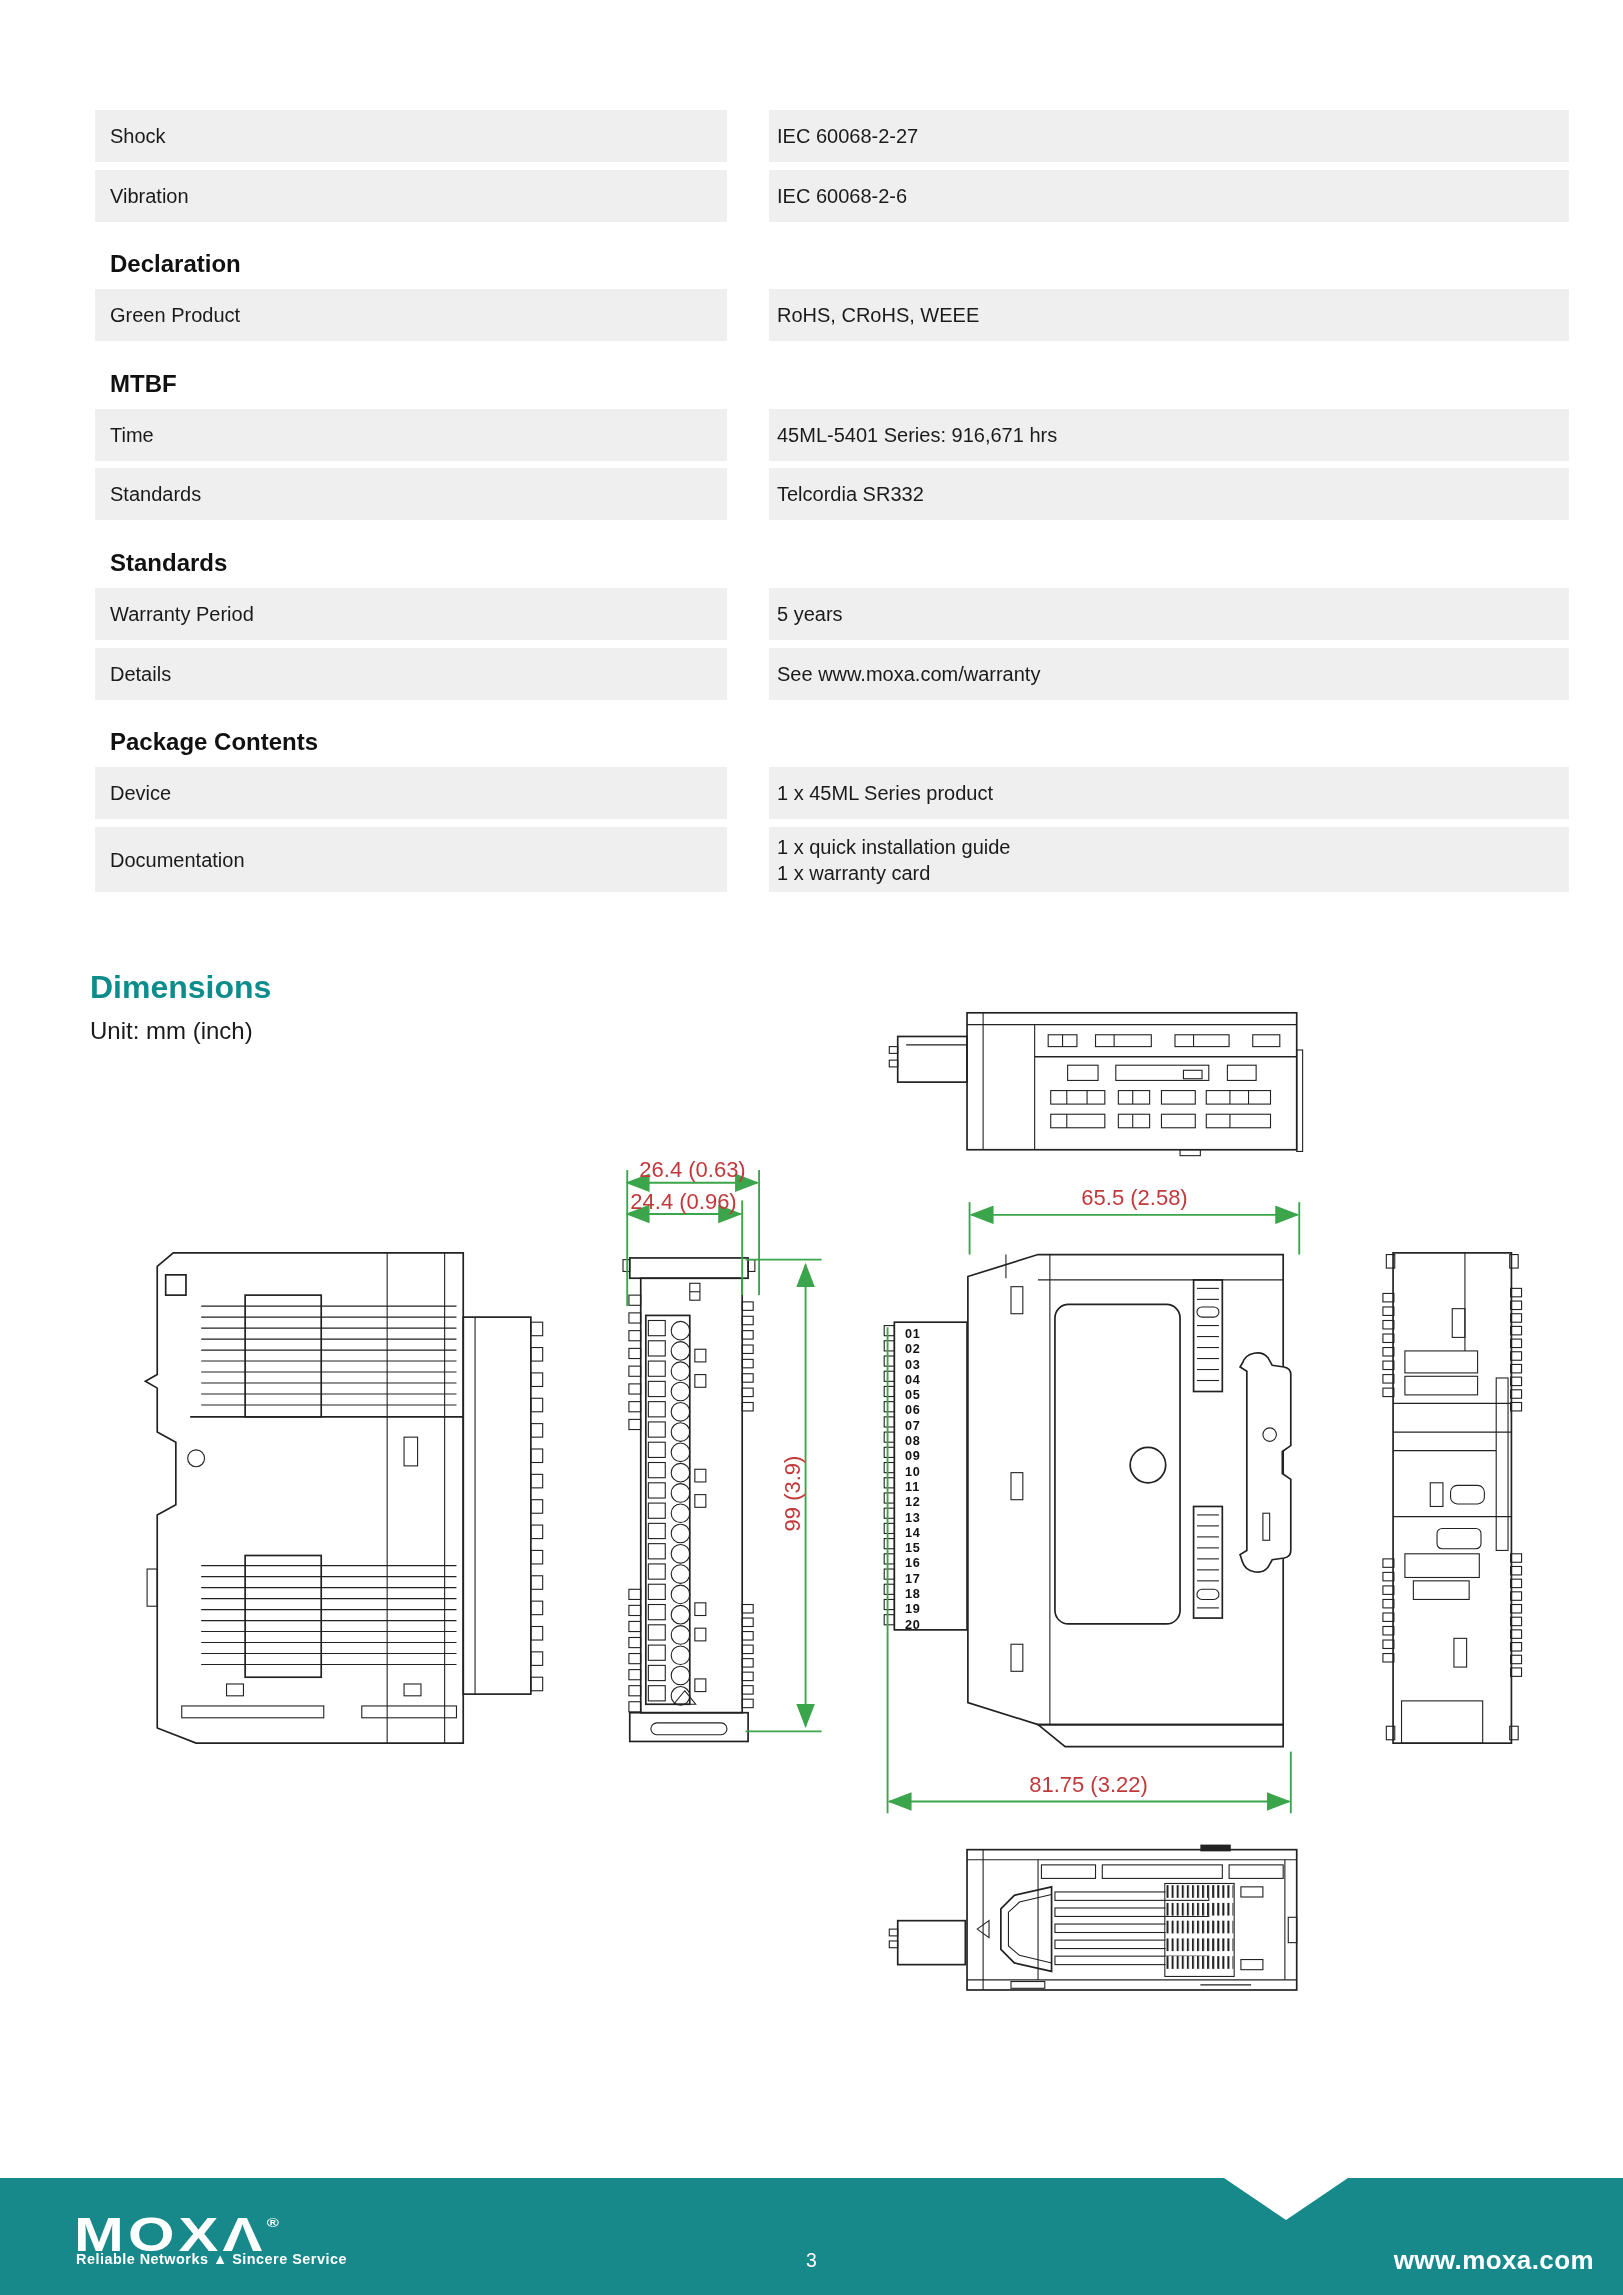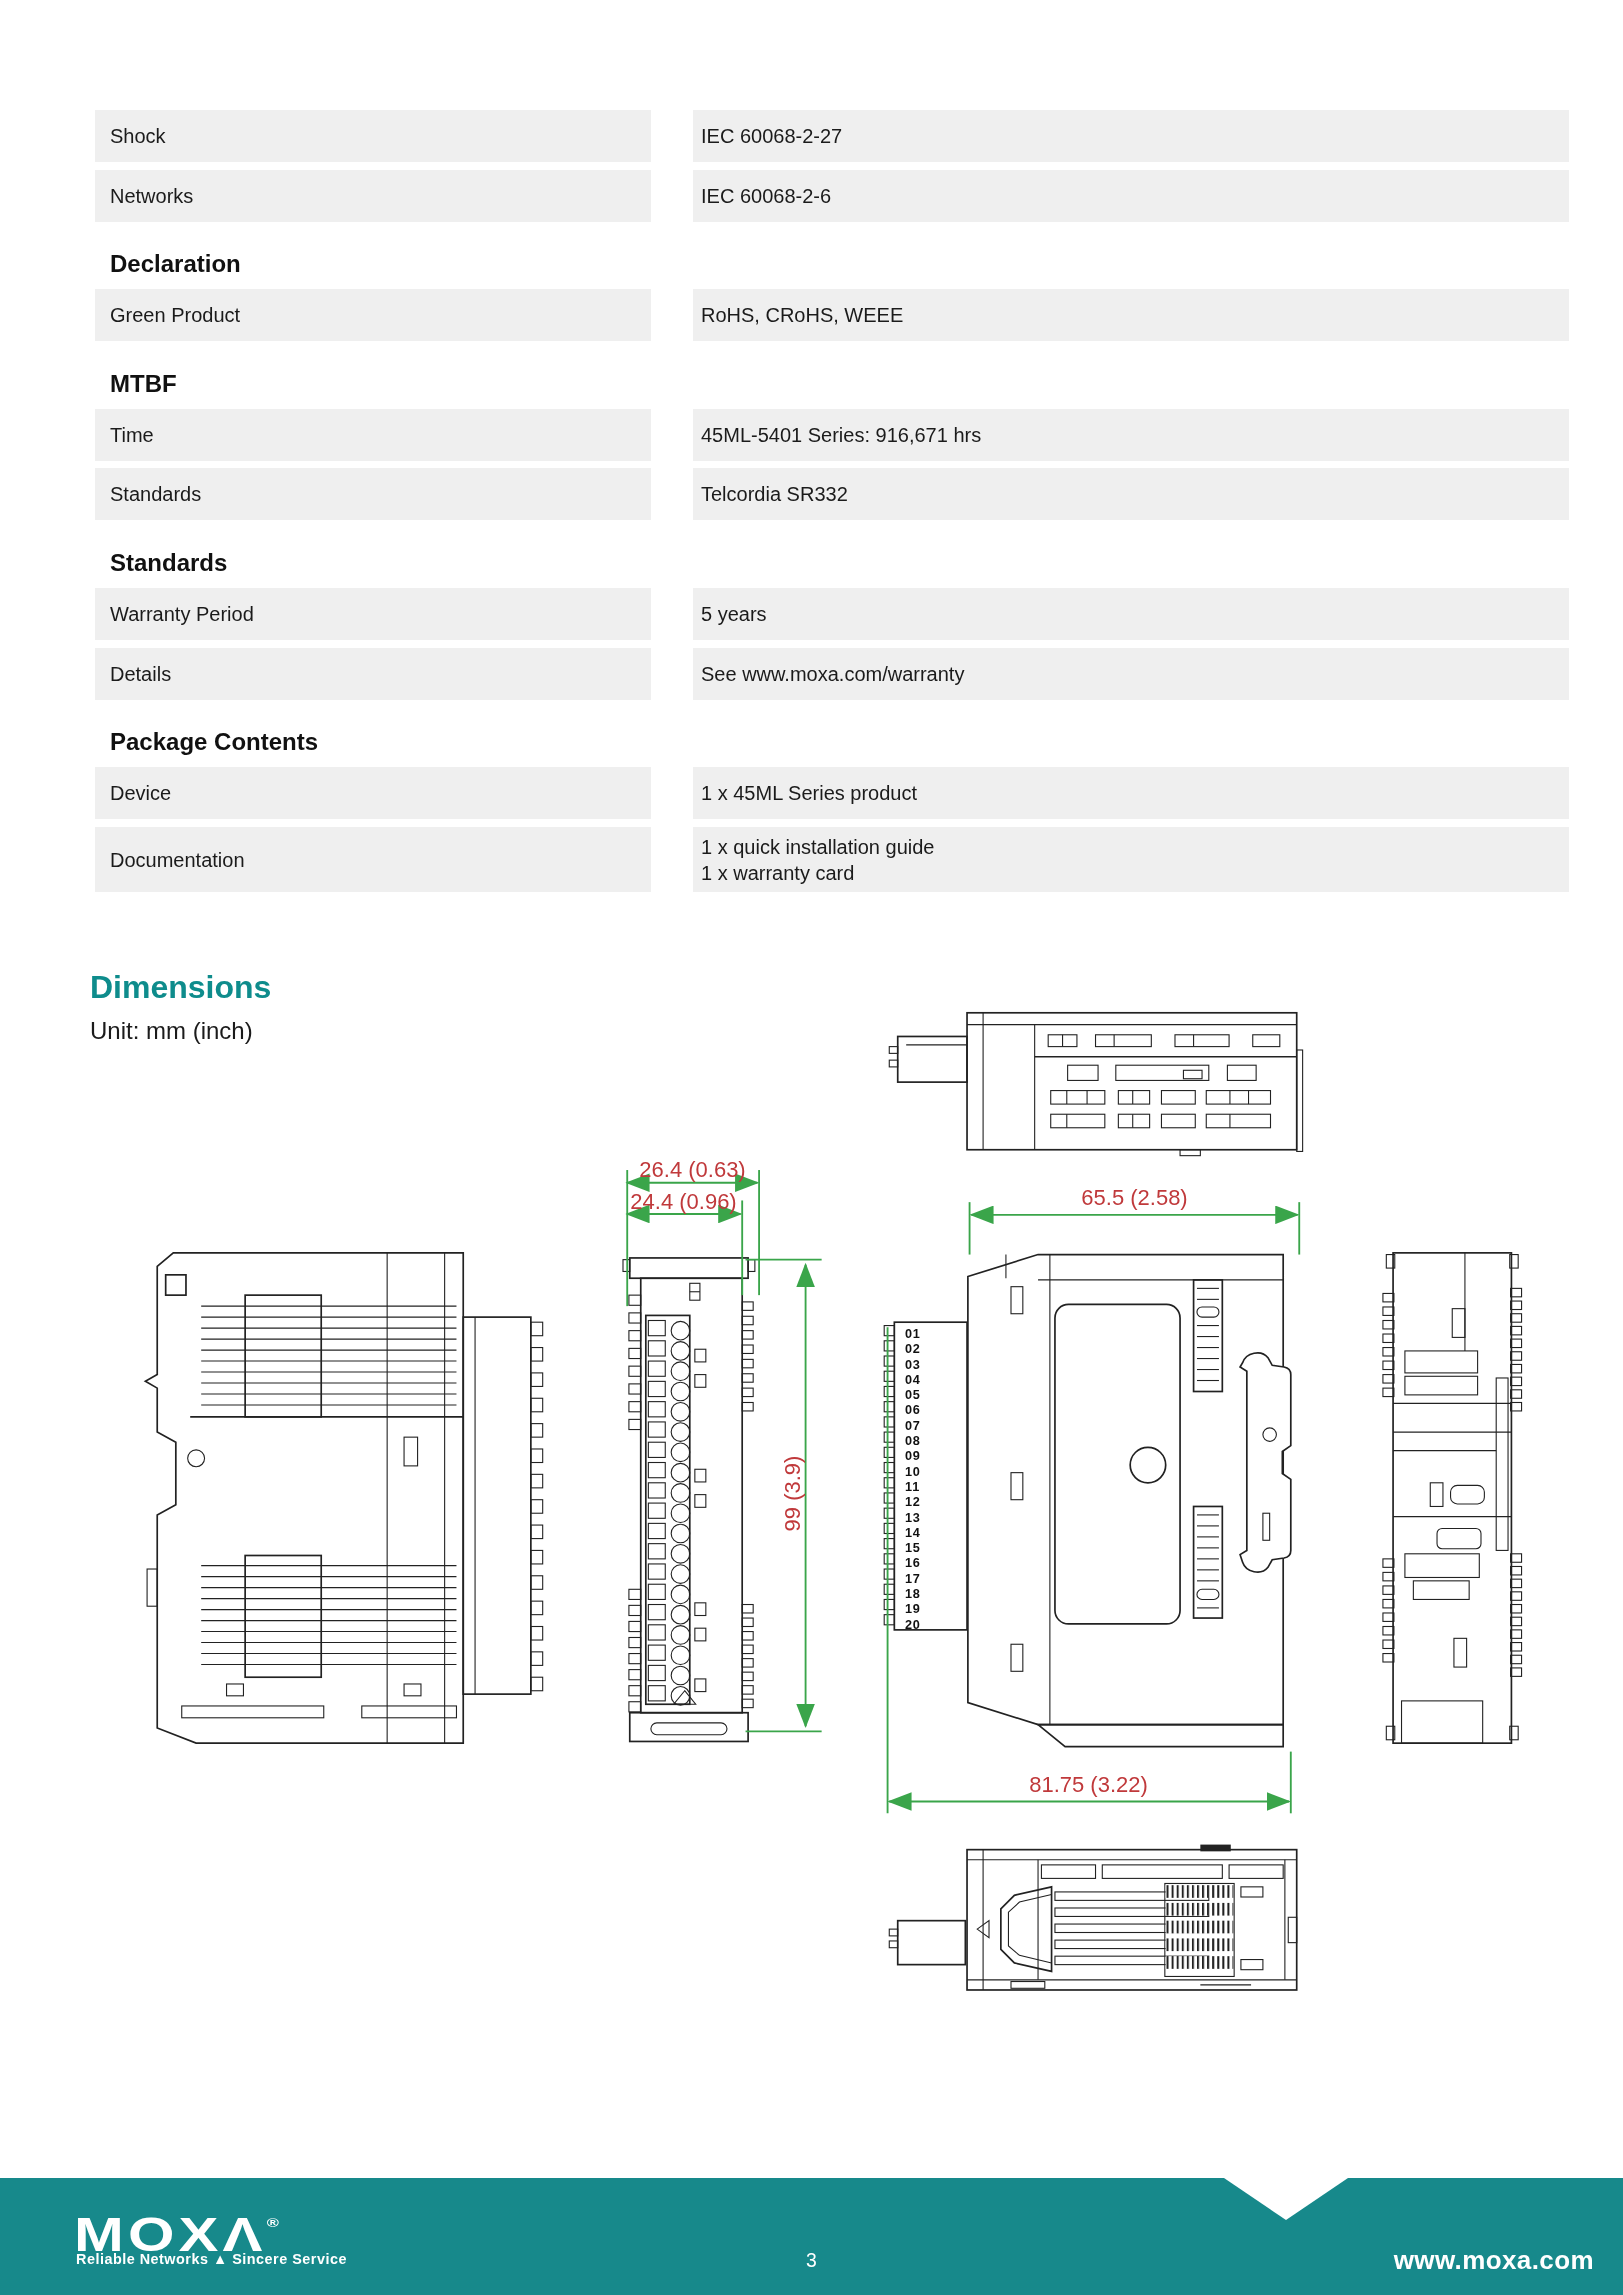--- a/index.html
+++ b/index.html
@@ -5,21 +5,21 @@
   html,body { margin:0; padding:0; background:#ffffff; }
   #page {
     position:relative; width:1623px; height:2295px; background:#fff;
     font-family:"Liberation Sans", sans-serif; color:#1b1b1b; overflow:hidden;
   }
   
   #spec-table { position:absolute; left:95px; top:110px; width:1474px; }
   .spec-row { display:flex; gap:10px; margin-bottom:7.6px; }
   .cell { background:#efefef; min-height:52px; display:flex; align-items:center;
           box-sizing:border-box; font-size:20px; line-height:26px; }
-  .cell.lbl { width:556px; padding-left:15px; }
+  .cell.lbl { width:632px; padding-left:15px; }
   .cell.val { flex:1; padding-left:8px; white-space:pre-line; padding-top:6.8px; padding-bottom:6.8px;margin-left:32px; }
   .sec-heading { font-size:24px; font-weight:bold; padding:21px 0 11px 15px; color:#111; }
   
   #dim-title { position:absolute; left:90px; top:969px; font-size:32px; font-weight:bold; color:#0E8C8C; }
   #dim-unit  { position:absolute; left:90px; top:1017px; font-size:24px; color:#1b1b1b; }
   #drawings  { position:absolute; left:0; top:1006px; }
   .dim-label { position:absolute; width:169px; text-align:center; font-size:22px;
                color:#C0393B; font-weight:normal; }
   #dim-label-height { left:727px; top:1479px; width:135px; height:29px;
                       transform:rotate(-90deg); }
@@ -53,21 +53,21 @@
 
 <div id="page">
 
   <div id="spec-table">
 
     <div class="spec-row">
       <div class="cell lbl">Shock</div>
       <div class="cell val">IEC 60068-2-27</div>
     </div>
     <div class="spec-row">
-      <div class="cell lbl">Networks</div>
+      <div class="cell lbl">Vibration</div>
       <div class="cell val">IEC 60068-2-6</div>
     </div>
 
     <div class="sec-heading">Declaration</div>
     <div class="spec-row">
       <div class="cell lbl">Green Product</div>
       <div class="cell val">RoHS, CRoHS, WEEE</div>
     </div>
 
     <div class="sec-heading">MTBF</div>

